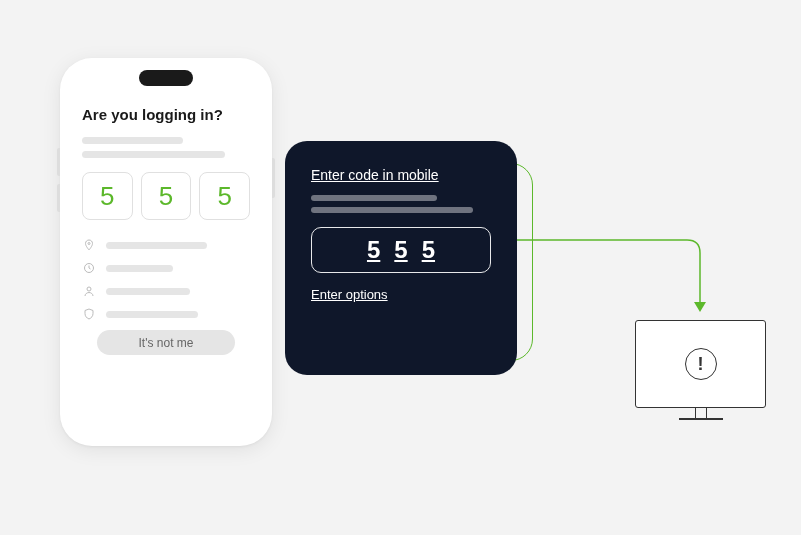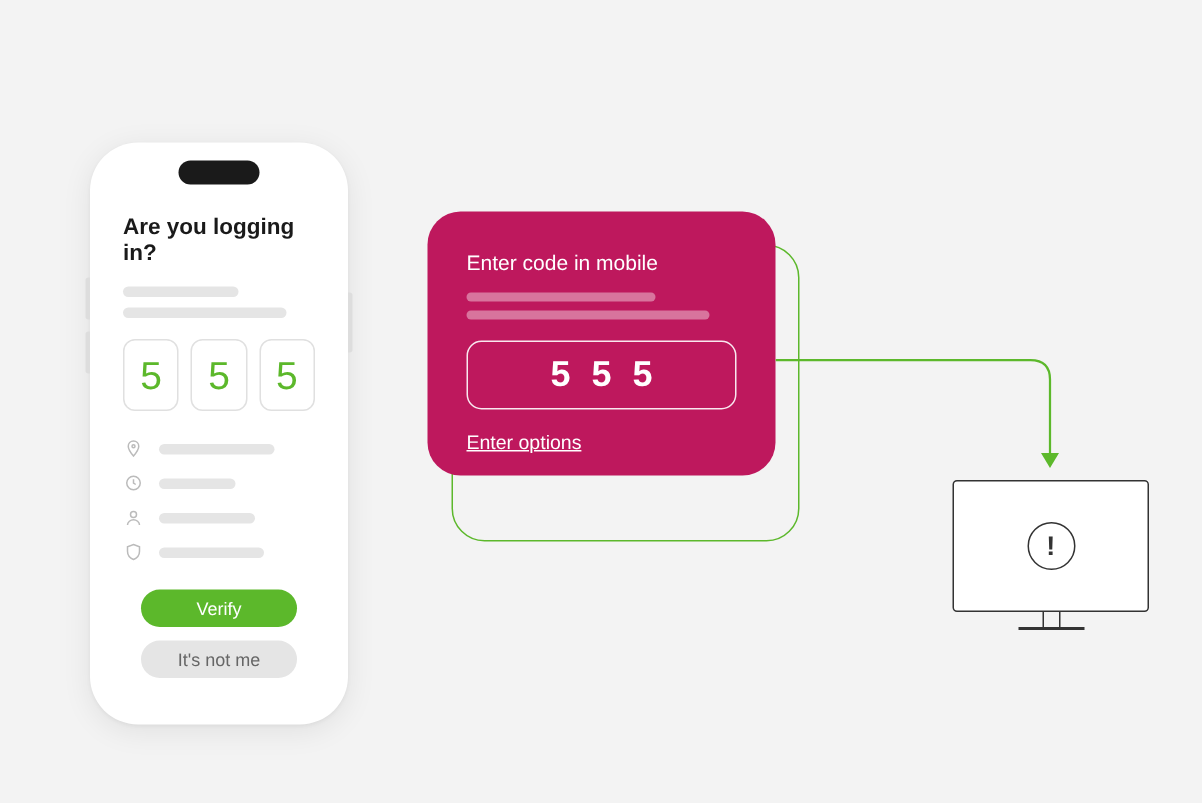--- a/index.html
+++ b/index.html
@@ -9,26 +9,25 @@
       background: #f3f3f3;
       font-family: -apple-system, BlinkMacSystemFont, "Segoe UI", Arial, sans-serif;
       position: relative;
       overflow: hidden;
     }
     
     .phone {
       position: absolute;
       left: 60px;
       top: 58px;
-      width: 172px;
+      width: 212px;
       height: 388px;
       background: #fff;
       border-radius: 32px;
       box-shadow: 0 4px 20px rgba(0,0,0,0.08), 0 1px 3px rgba(0,0,0,0.05);
-      margin-top: 37px;
     }
     .phone-buttons-left {
       position: absolute;
       left: -3px;
       top: 90px;
       width: 3px;
       height: 28px;
       background: #ddd;
       border-radius: 2px 0 0 2px;
     }
@@ -154,25 +153,26 @@
       width: 232px;
       height: 198px;
       border: 1px solid #5cb82b;
       border-radius: 22px;
     }
     .card-front {
       position: absolute;
       left: 285px;
       top: 141px;
       width: 232px;
-      height: 176px;
-      background: #be185d;
+      height: 234px;
+      background: #0f172a;
       border-radius: 22px;
       padding: 26px 26px 20px 26px;
       color: #fff;
+      text-decoration: underline;
     }
     .card-title {
       font-size: 14px;
       font-weight: 500;
       margin-bottom: 12px;
     }
     .card-skel {
       height: 6px;
       background: rgba(255,255,255,0.4);
       border-radius: 3px;
@@ -300,21 +300,20 @@
       <div class="detail-skel w50"></div>
     </div>
     <div class="detail-row">
       <span class="detail-icon">
         <svg width="12" height="12" viewBox="0 0 24 24" fill="none" stroke="currentColor" stroke-width="2">
             <path d="M12 2l8 3v6c0 5-3 9-8 11-5-2-8-6-8-11V5l8-3z"></path>
           </svg>
       </span>
       <div class="detail-skel w55"></div>
     </div>
-    <button class="btn-verify">Verify</button>
     <button class="btn-notme">It's not me</button>
   </div>
 </div>
 
 <div class="card-back"></div>
 
 <div class="card-front">
   <div class="card-title">Enter code in mobile</div>
   <div class="card-skel w70"></div>
   <div class="card-skel w90"></div>

